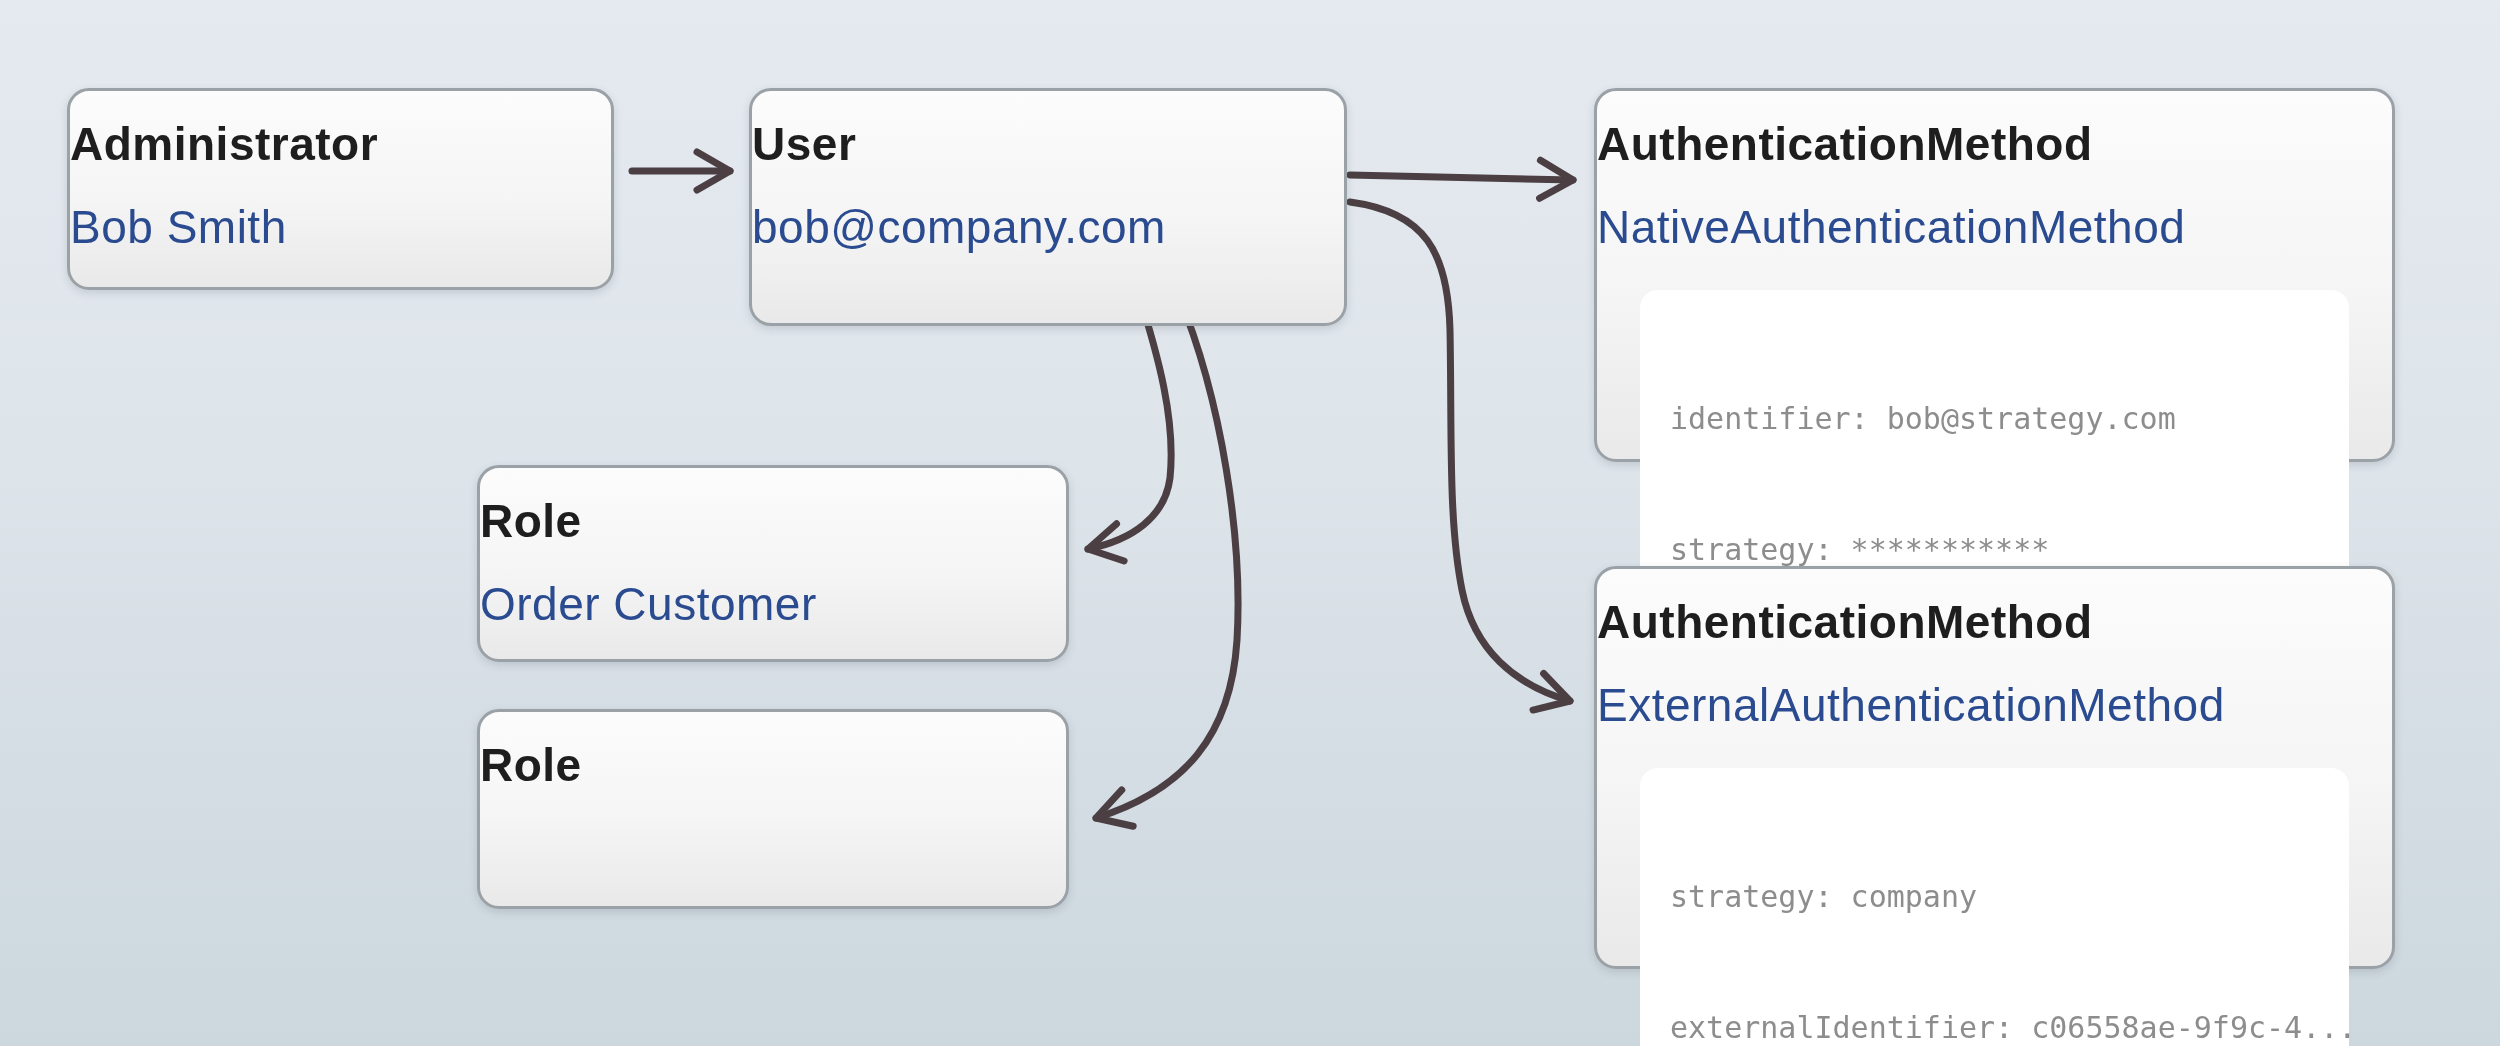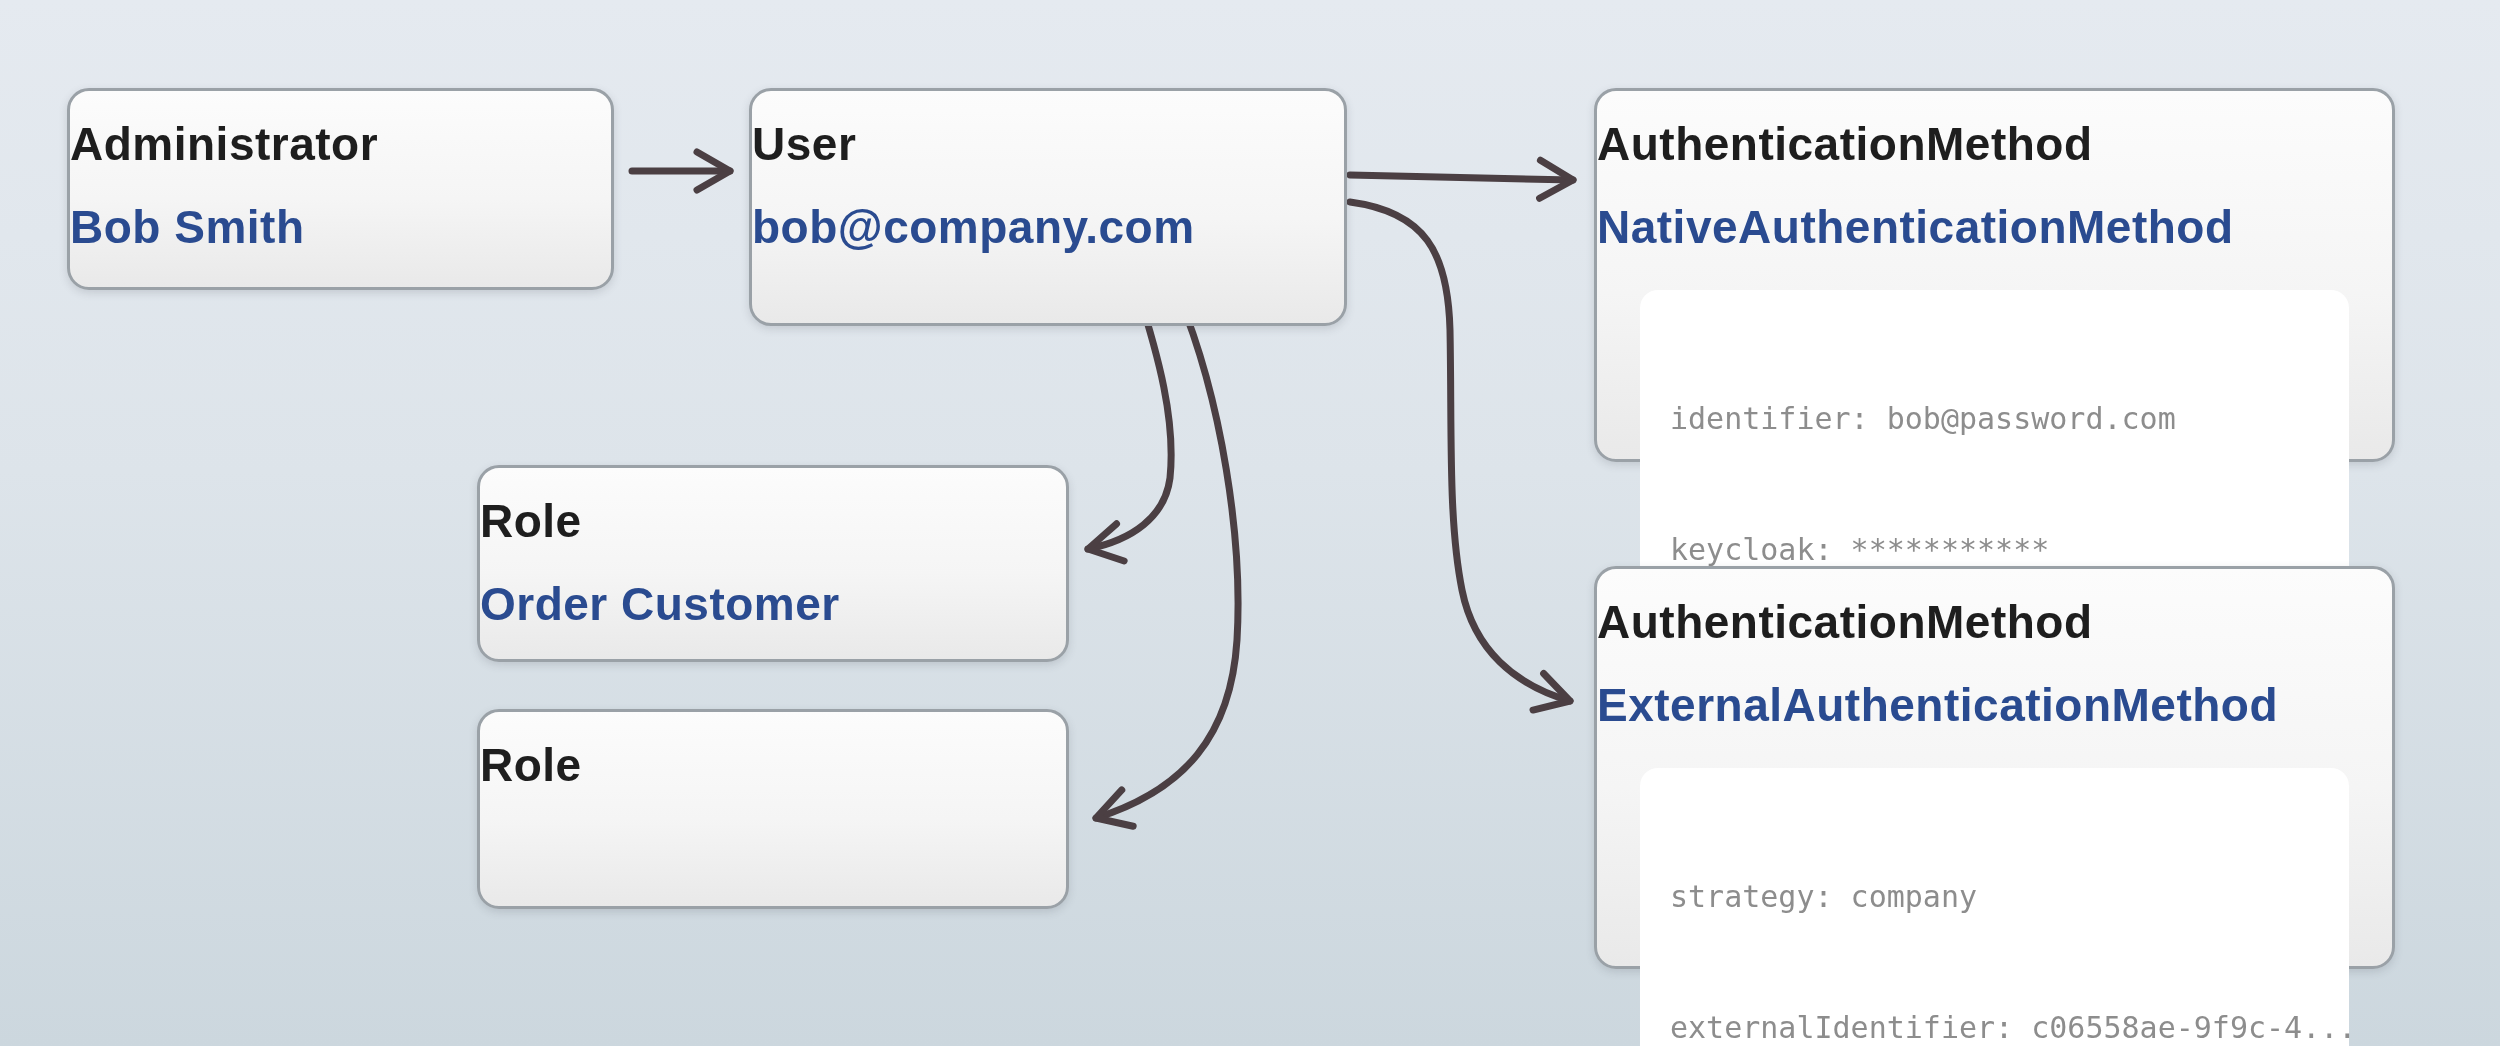--- a/index.html
+++ b/index.html
@@ -21,21 +21,21 @@
     box-shadow:0 3px 9px rgba(70,80,90,.18);
     display:flex;flex-direction:column;align-items:flex-start;
     padding-top:28px;
     text-align:center;
   }
   .node-type{
     font-weight:700;font-size:46px;line-height:1.1;
     color:#1e1e1e;letter-spacing:.5px;
   }
   .node-value{
-    font-weight:700;font-size:46px;line-height:1.1;
+    font-weight:400;font-size:46px;line-height:1.1;
     color:#2a4b90;margin-top:32px;letter-spacing:.5px;
   }
   .props{
     margin-top:38px;
     align-self:center;
     width:calc(100% - 86px);
     box-sizing:border-box;
     background:#ffffff;
     border-radius:18px;
     padding:20px 30px;
@@ -78,22 +78,22 @@
 
   <div class="node" id="n-user">
     <div class="node-type">User</div>
     <div class="node-value">bob@company.com</div>
   </div>
 
   <div class="node" id="n-native-auth">
     <div class="node-type">AuthenticationMethod</div>
     <div class="node-value">NativeAuthenticationMethod</div>
     <div class="props">
-      <div>identifier: bob@password.com</div>
-      <div>keycloak: ***********</div>
+      <div>identifier: bob@strategy.com</div>
+      <div>strategy: ***********</div>
     </div>
   </div>
 
   <div class="node" id="n-role-order">
     <div class="node-type">Role</div>
     <div class="node-value">Order Customer</div>
   </div>
 
   <div class="node" id="n-role-customer">
     <div class="node-type">Role</div>

